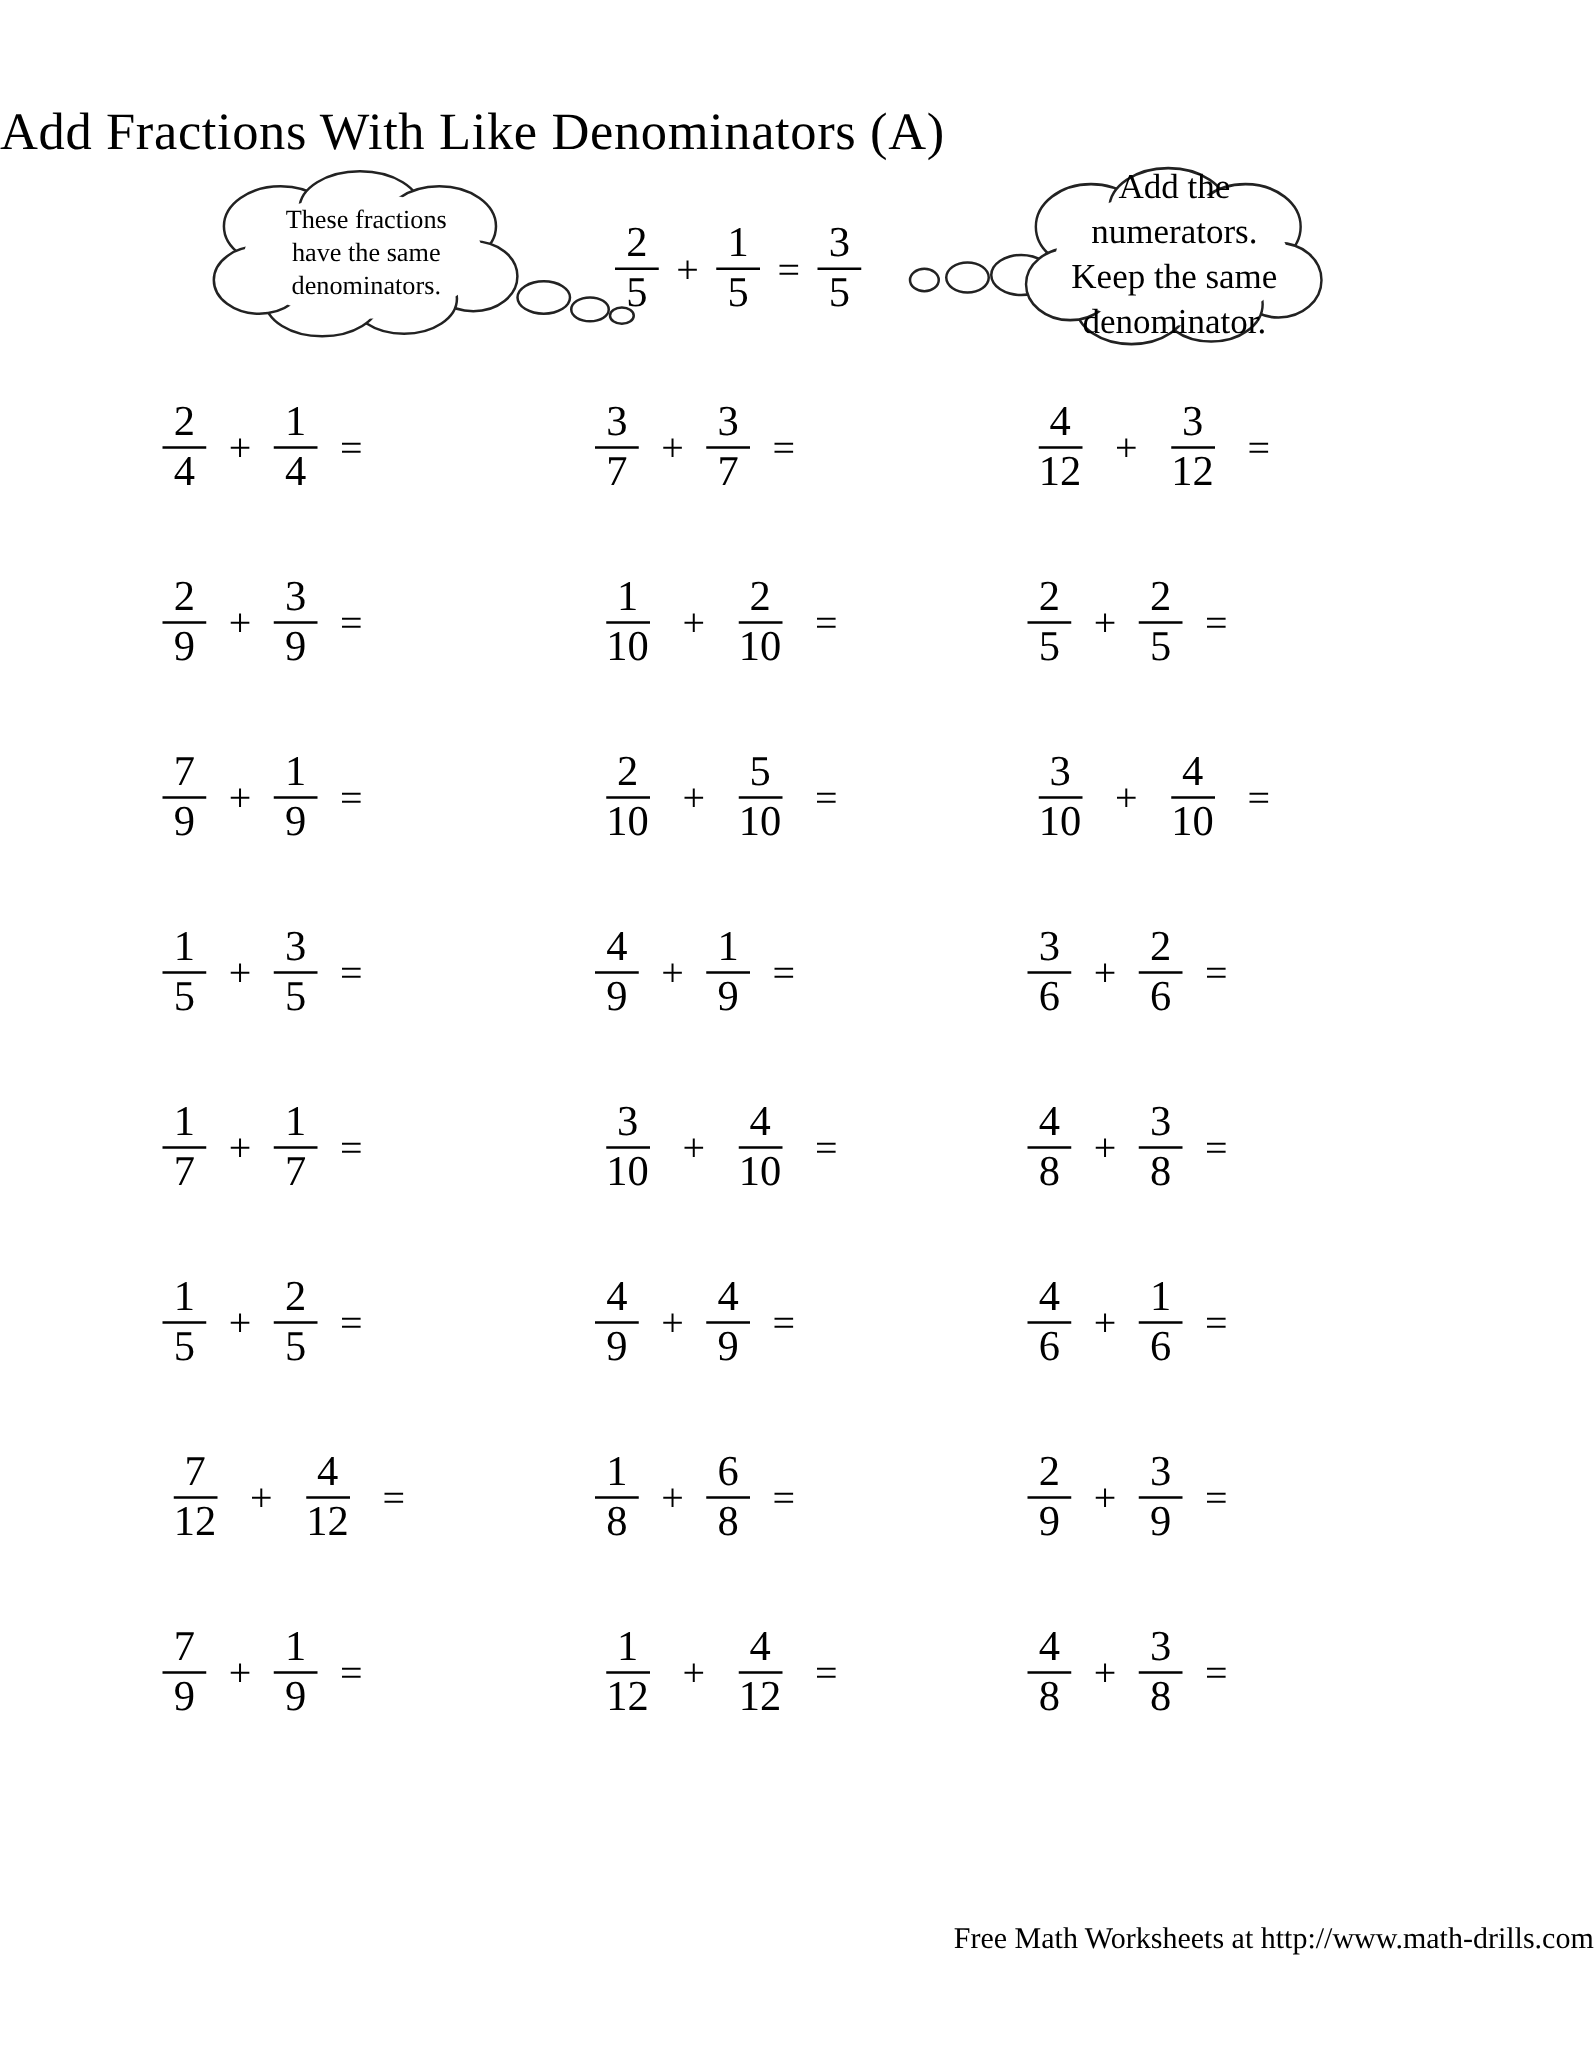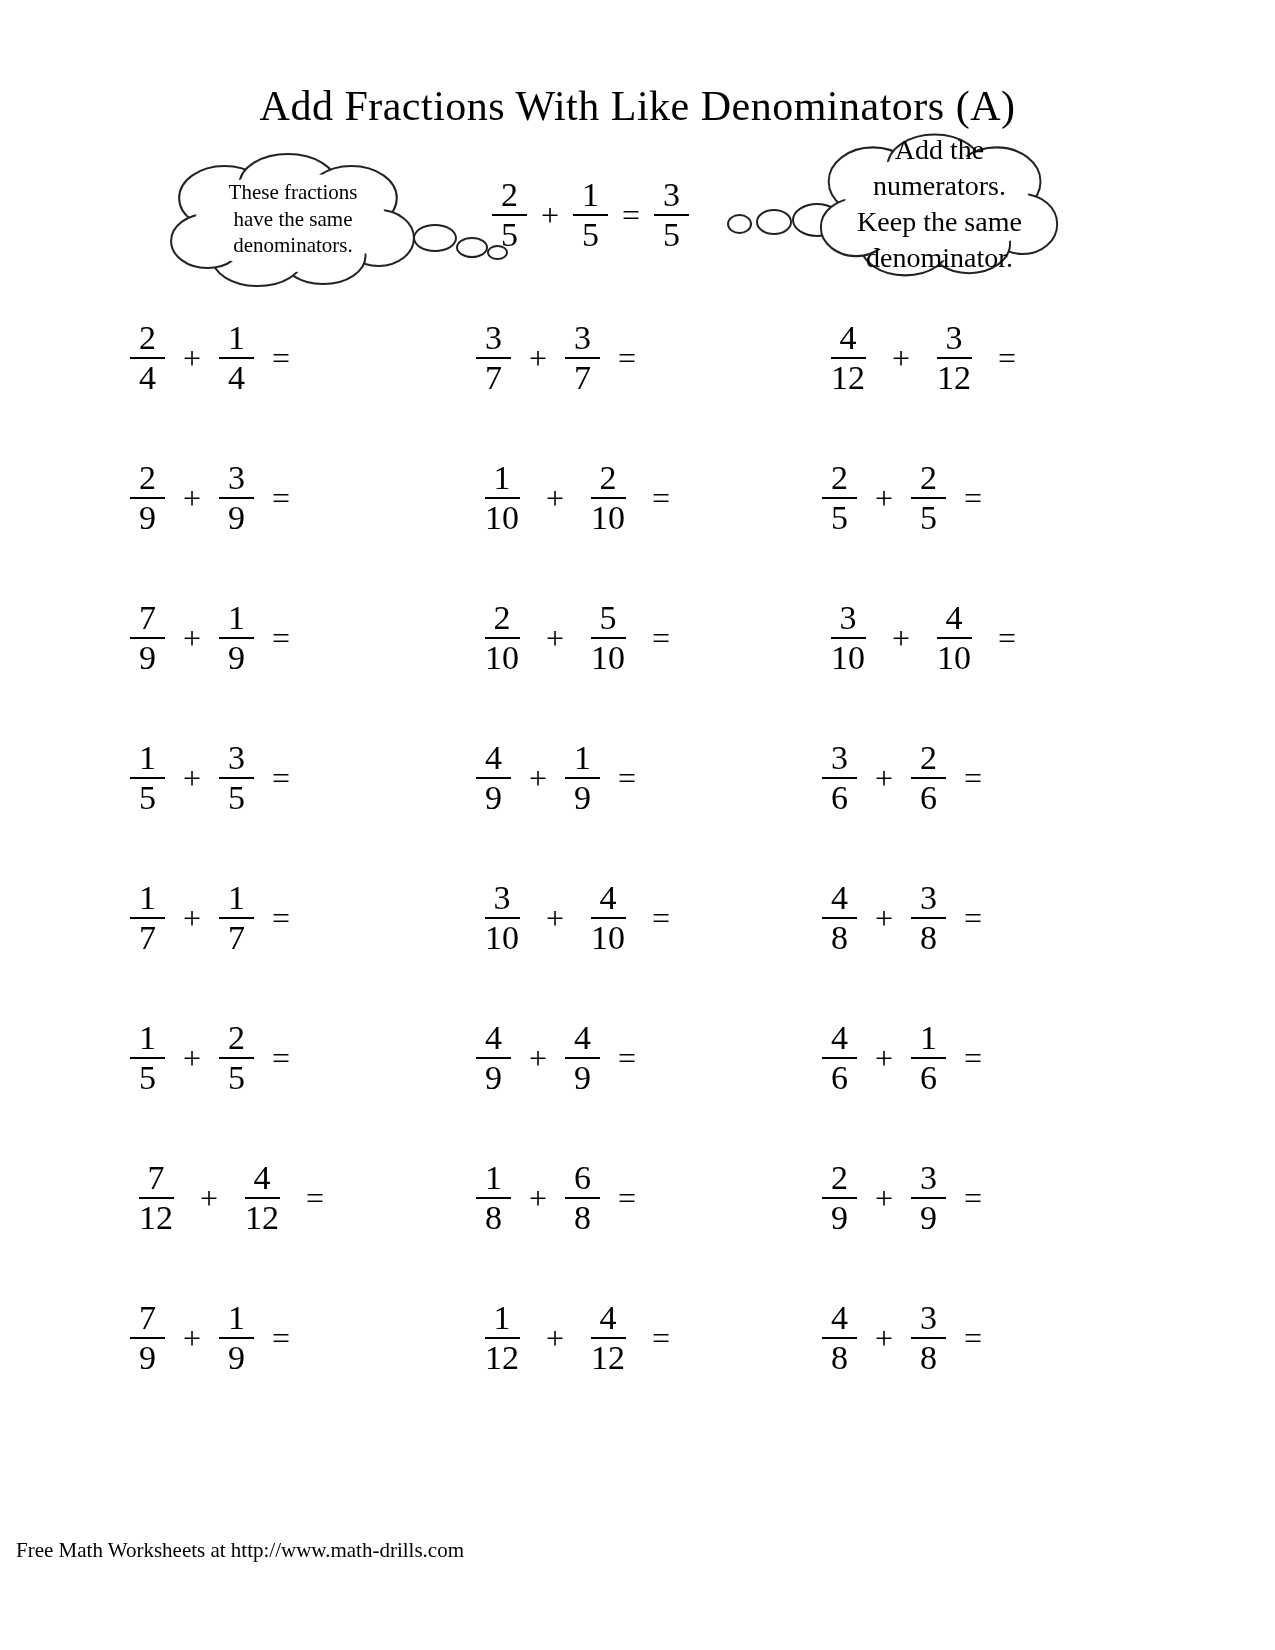--- a/index.html
+++ b/index.html
@@ -8,38 +8,37 @@
     position: relative;
     background: #ffffff;
     color: #000000;
     font-family: "Liberation Serif", serif;
     overflow: hidden;
   }
 
   .page-title {
     position: absolute;
     top: 82px; left: 0; right: 0;
-    text-align: center;
     font-size: 42px;
     letter-spacing: 0.5px;
   }
 
   
   .cloud { position: absolute; }
   .cloud svg { position: absolute; inset: 0; width: 100%; height: 100%; }
   .cloud .cloud-text {
     position: absolute; inset: 0;
     display: flex; align-items: center; justify-content: center;
     text-align: center;
     white-space: pre-line;
     font-size: 21px;
     line-height: 1.28;
     padding-bottom: 4px;
   }
-  .cloud-left  { left: 162px; top: 146px; width: 262px; height: 150px; }
+  .cloud-left  { left: 162px; top: 129px; width: 262px; height: 150px; }
   .cloud-right { left: 812px; top: 126px; width: 255px; height: 160px; }
   .cloud-right .cloud-text { font-size: 28px; }
 
   .bubble {
     position: absolute;
     border: 2px solid #222;
     border-radius: 50%;
     background: #fff;
   }
 
@@ -81,22 +80,22 @@
   .problem {
     display: flex;
     align-items: center;
     gap: 14px;
     padding-left: 10px;
   }
 
   .page-footer {
     position: absolute;
     top: 1538px; left: 0; right: 0;
-    text-align: left;
-    font-size: 21px;
+    text-align: right;
+    font-size: 24px;
     margin-left: 16px;
   }
 </style>
 </head>
 <body>
 
 <div class="page-title">Add Fractions With Like Denominators (A)</div>
 
 <div class="cloud cloud-left">
   <svg viewBox="0 0 260 150" preserveAspectRatio="none">

